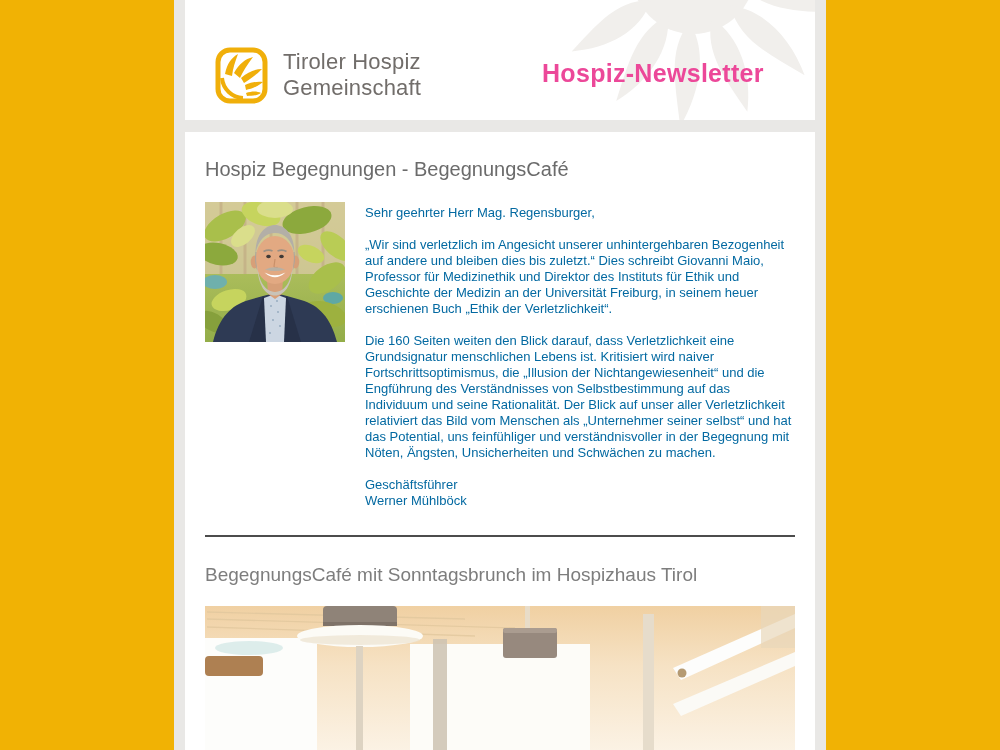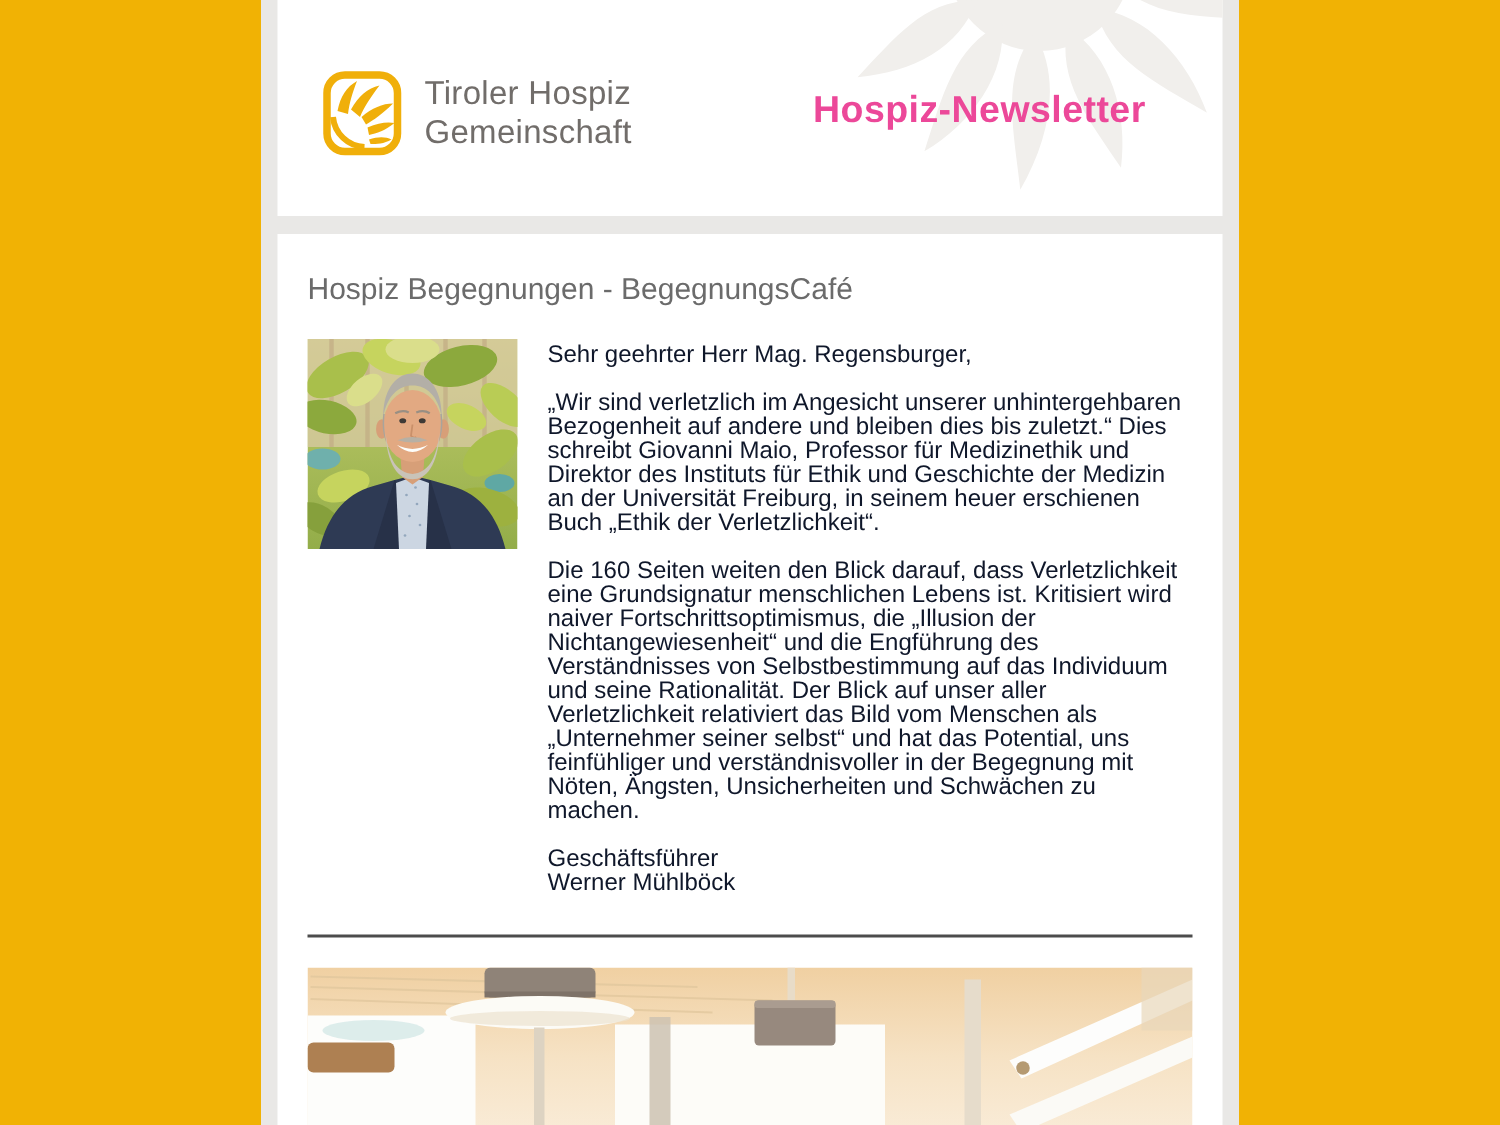--- a/index.html
+++ b/index.html
@@ -8,21 +8,21 @@
     width: 1000px; height: 750px; overflow: hidden;
     background: #F1B204;
     font-family: "Liberation Sans", sans-serif;
   }
   .email-column {
     width: 652px; min-height: 750px; margin: 0 auto;
     background: #e9e8e6;
   }
   .card { margin: 0 11px; background: #ffffff; }
   .header-card {
-    height: 144px; position: relative; overflow: hidden;
+    height: 120px; position: relative; overflow: hidden;
   }
   .sun-watermark {
     position: absolute; top: 0; right: -8px; width: 280px; height: 160px;
     pointer-events: none;
   }
   .logo-block {
     position: absolute; left: 30px; top: 47px;
     display: flex; align-items: flex-start;
   }
   .logo-icon { width: 53px; height: 57px; }
@@ -40,21 +40,21 @@
     margin-top: 12px; padding: 0 20px 0 20px; min-height: 600px;
   }
   .article-title {
     margin: 0; padding-top: 26px;
     font-size: 20px; font-weight: 400; color: #6b6b6b;
   }
   .intro-row { margin-top: 21px; display: flex; align-items: flex-start; }
   .portrait-photo { width: 140px; height: 140px; flex: 0 0 140px; display: block; }
   .text-col {
     margin-left: 20px; width: 434px;
-    font-size: 16px; line-height: 16px; color: #0f172a; padding-top: 3px;
+    font-size: 13px; line-height: 16px; color: #0369a1; padding-top: 3px;
   }
   .text-col p { margin: 0 0 16px 0; }
   .signature p { margin: 0; }
   .divider {
     border: none; border-top: 2px solid #4c4c4c;
     margin: 26px 0 0 0;
   }
   .section-title {
     margin: 27px 0 0 0;
     font-size: 19px; font-weight: 400; color: #7d7d7d;
@@ -177,20 +177,21 @@
         <p>Die 160 Seiten weiten den Blick darauf, dass Verletzlichkeit eine Grundsignatur menschlichen Lebens ist. Kritisiert wird naiver Fortschrittsoptimismus, die „Illusion der Nichtangewiesenheit“ und die Engführung des Verständnisses von Selbstbestimmung auf das Individuum und seine Rationalität. Der Blick auf unser aller Verletzlichkeit relativiert das Bild vom Menschen als „Unternehmer seiner selbst“ und hat das Potential, uns feinfühliger und verständnisvoller in der Begegnung mit Nöten, Ängsten, Unsicherheiten und Schwächen zu machen.</p>
         <div class="signature">
           <p>Geschäftsführer</p>
           <p>Werner Mühlböck</p>
         </div>
       </div>
     </div>
 
     <hr class="divider">
 
+    <h2 class="section-title">BegegnungsCafé mit Sonntagsbrunch im Hospizhaus Tirol</h2>
 
     <svg class="cafe-photo" viewBox="0 0 590 170" preserveAspectRatio="none" xmlns="http://www.w3.org/2000/svg" aria-hidden="true">
       <defs>
         <linearGradient id="ceil" x1="0" y1="0" x2="0" y2="1">
           <stop offset="0" stop-color="#f0d0a2"></stop>
           <stop offset="0.35" stop-color="#f6e2c4"></stop>
           <stop offset="1" stop-color="#fdf7ee"></stop>
         </linearGradient>
       </defs>
       <rect width="590" height="170" fill="url(#ceil)"></rect>

